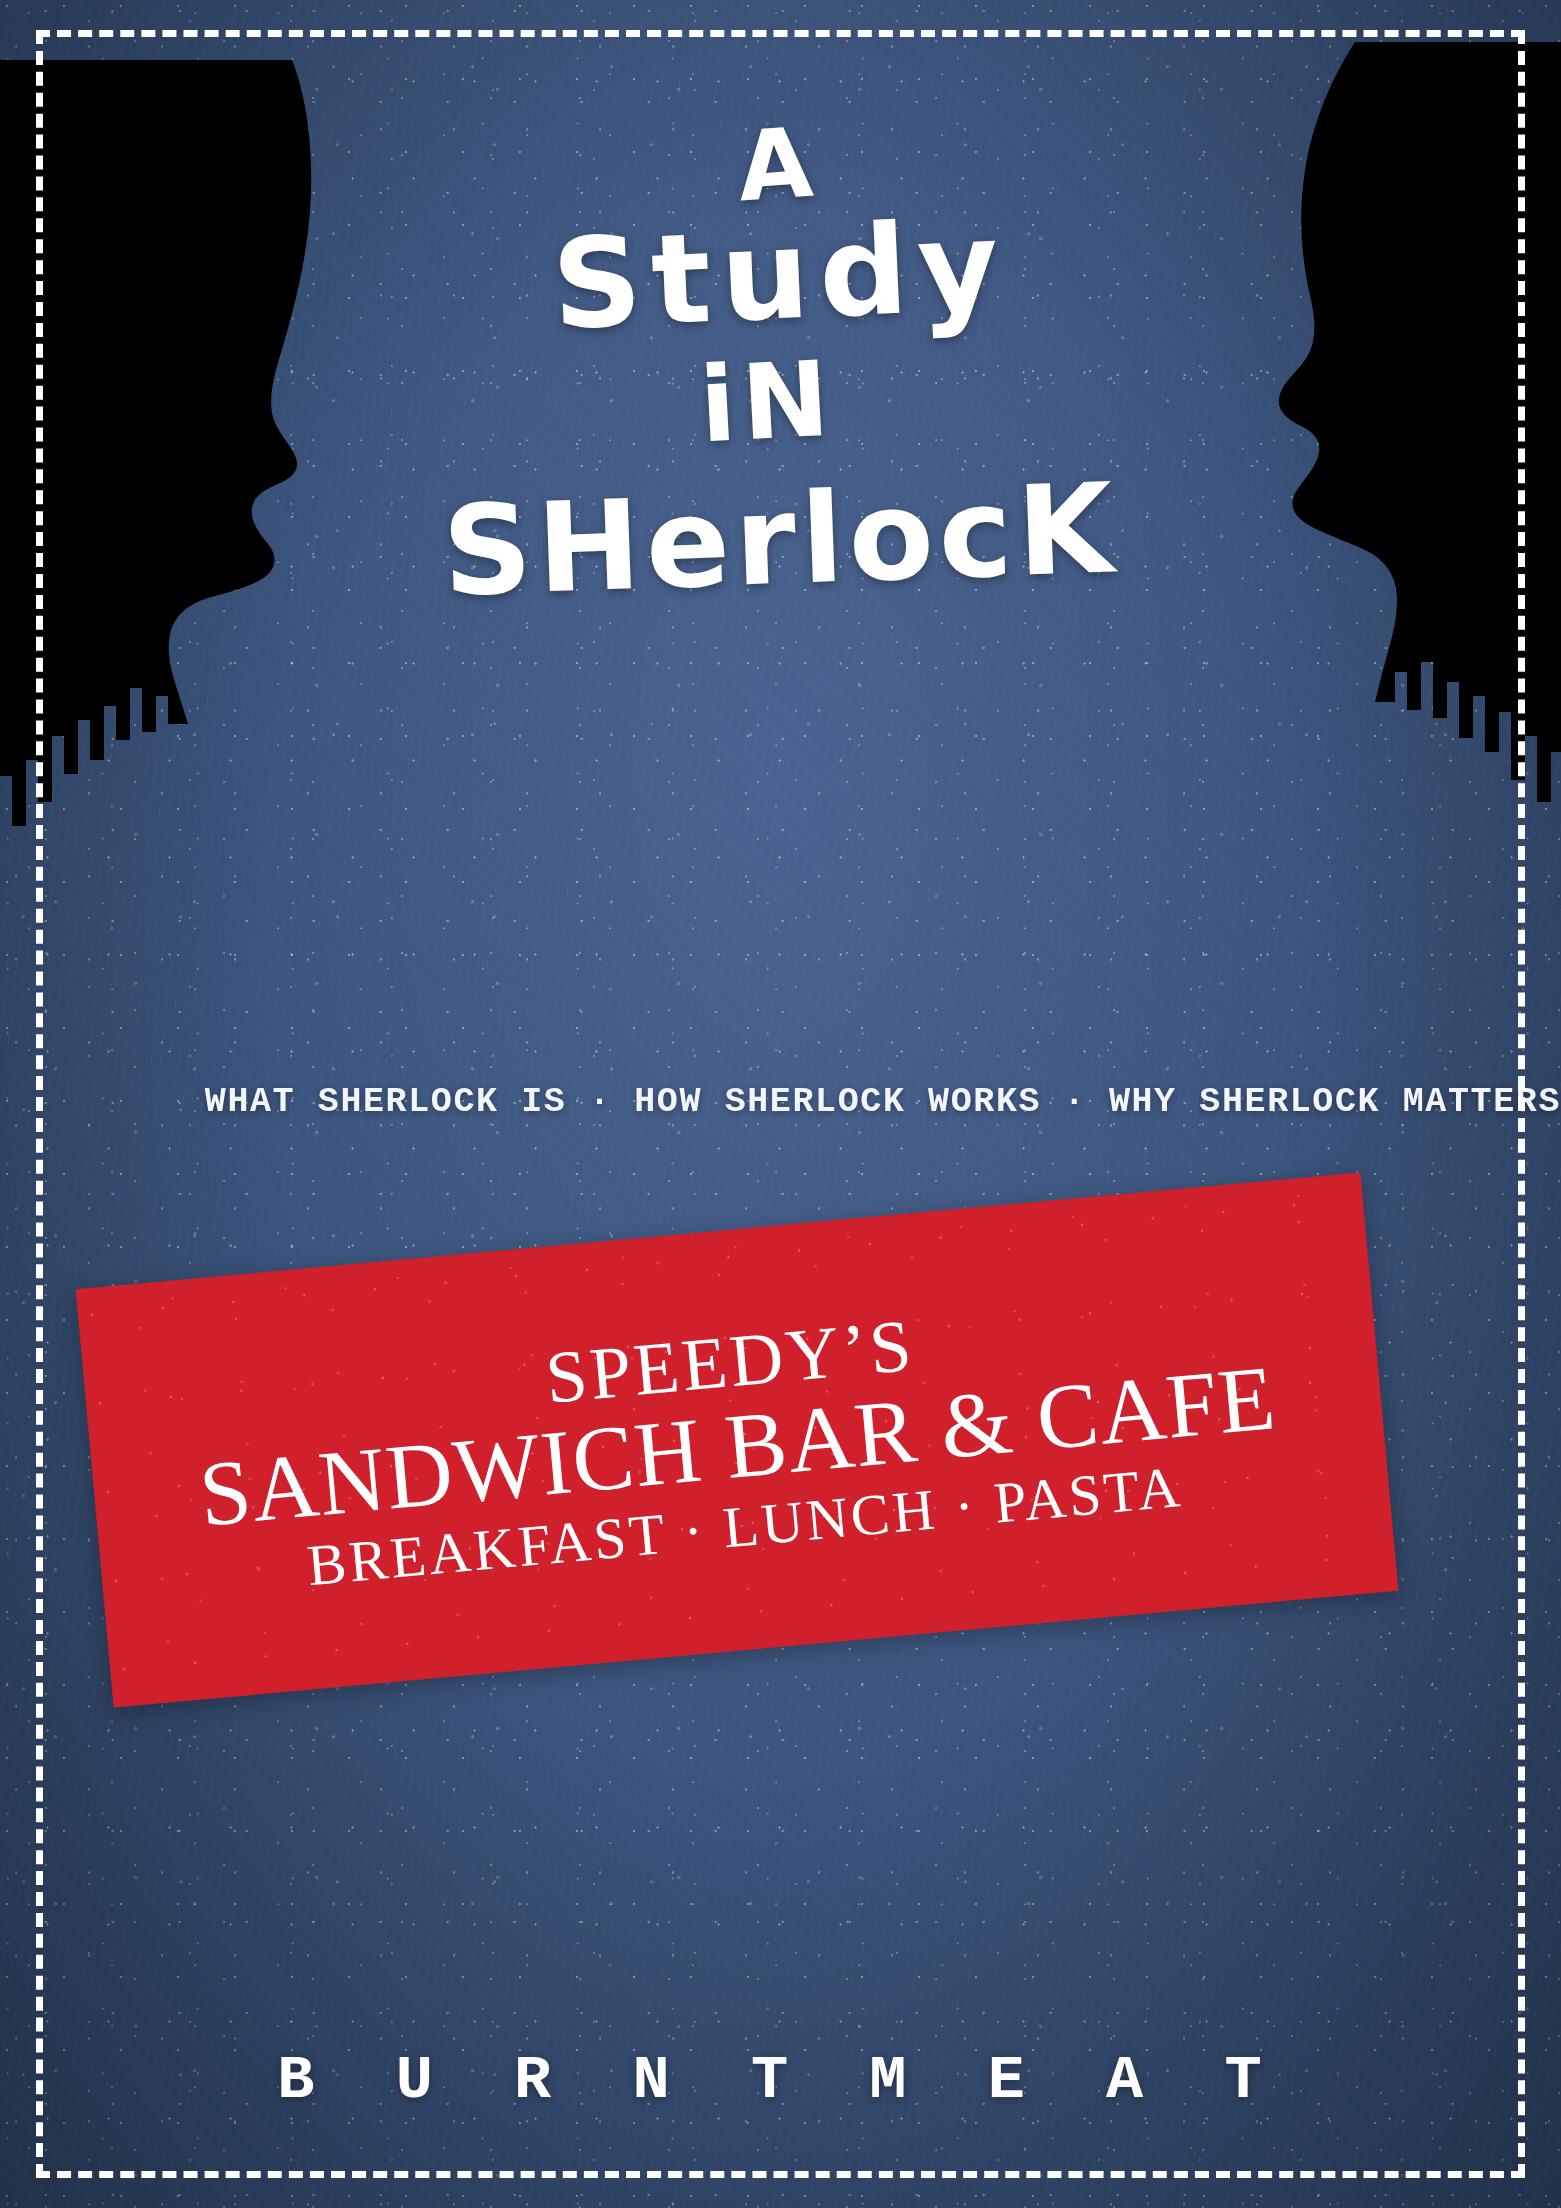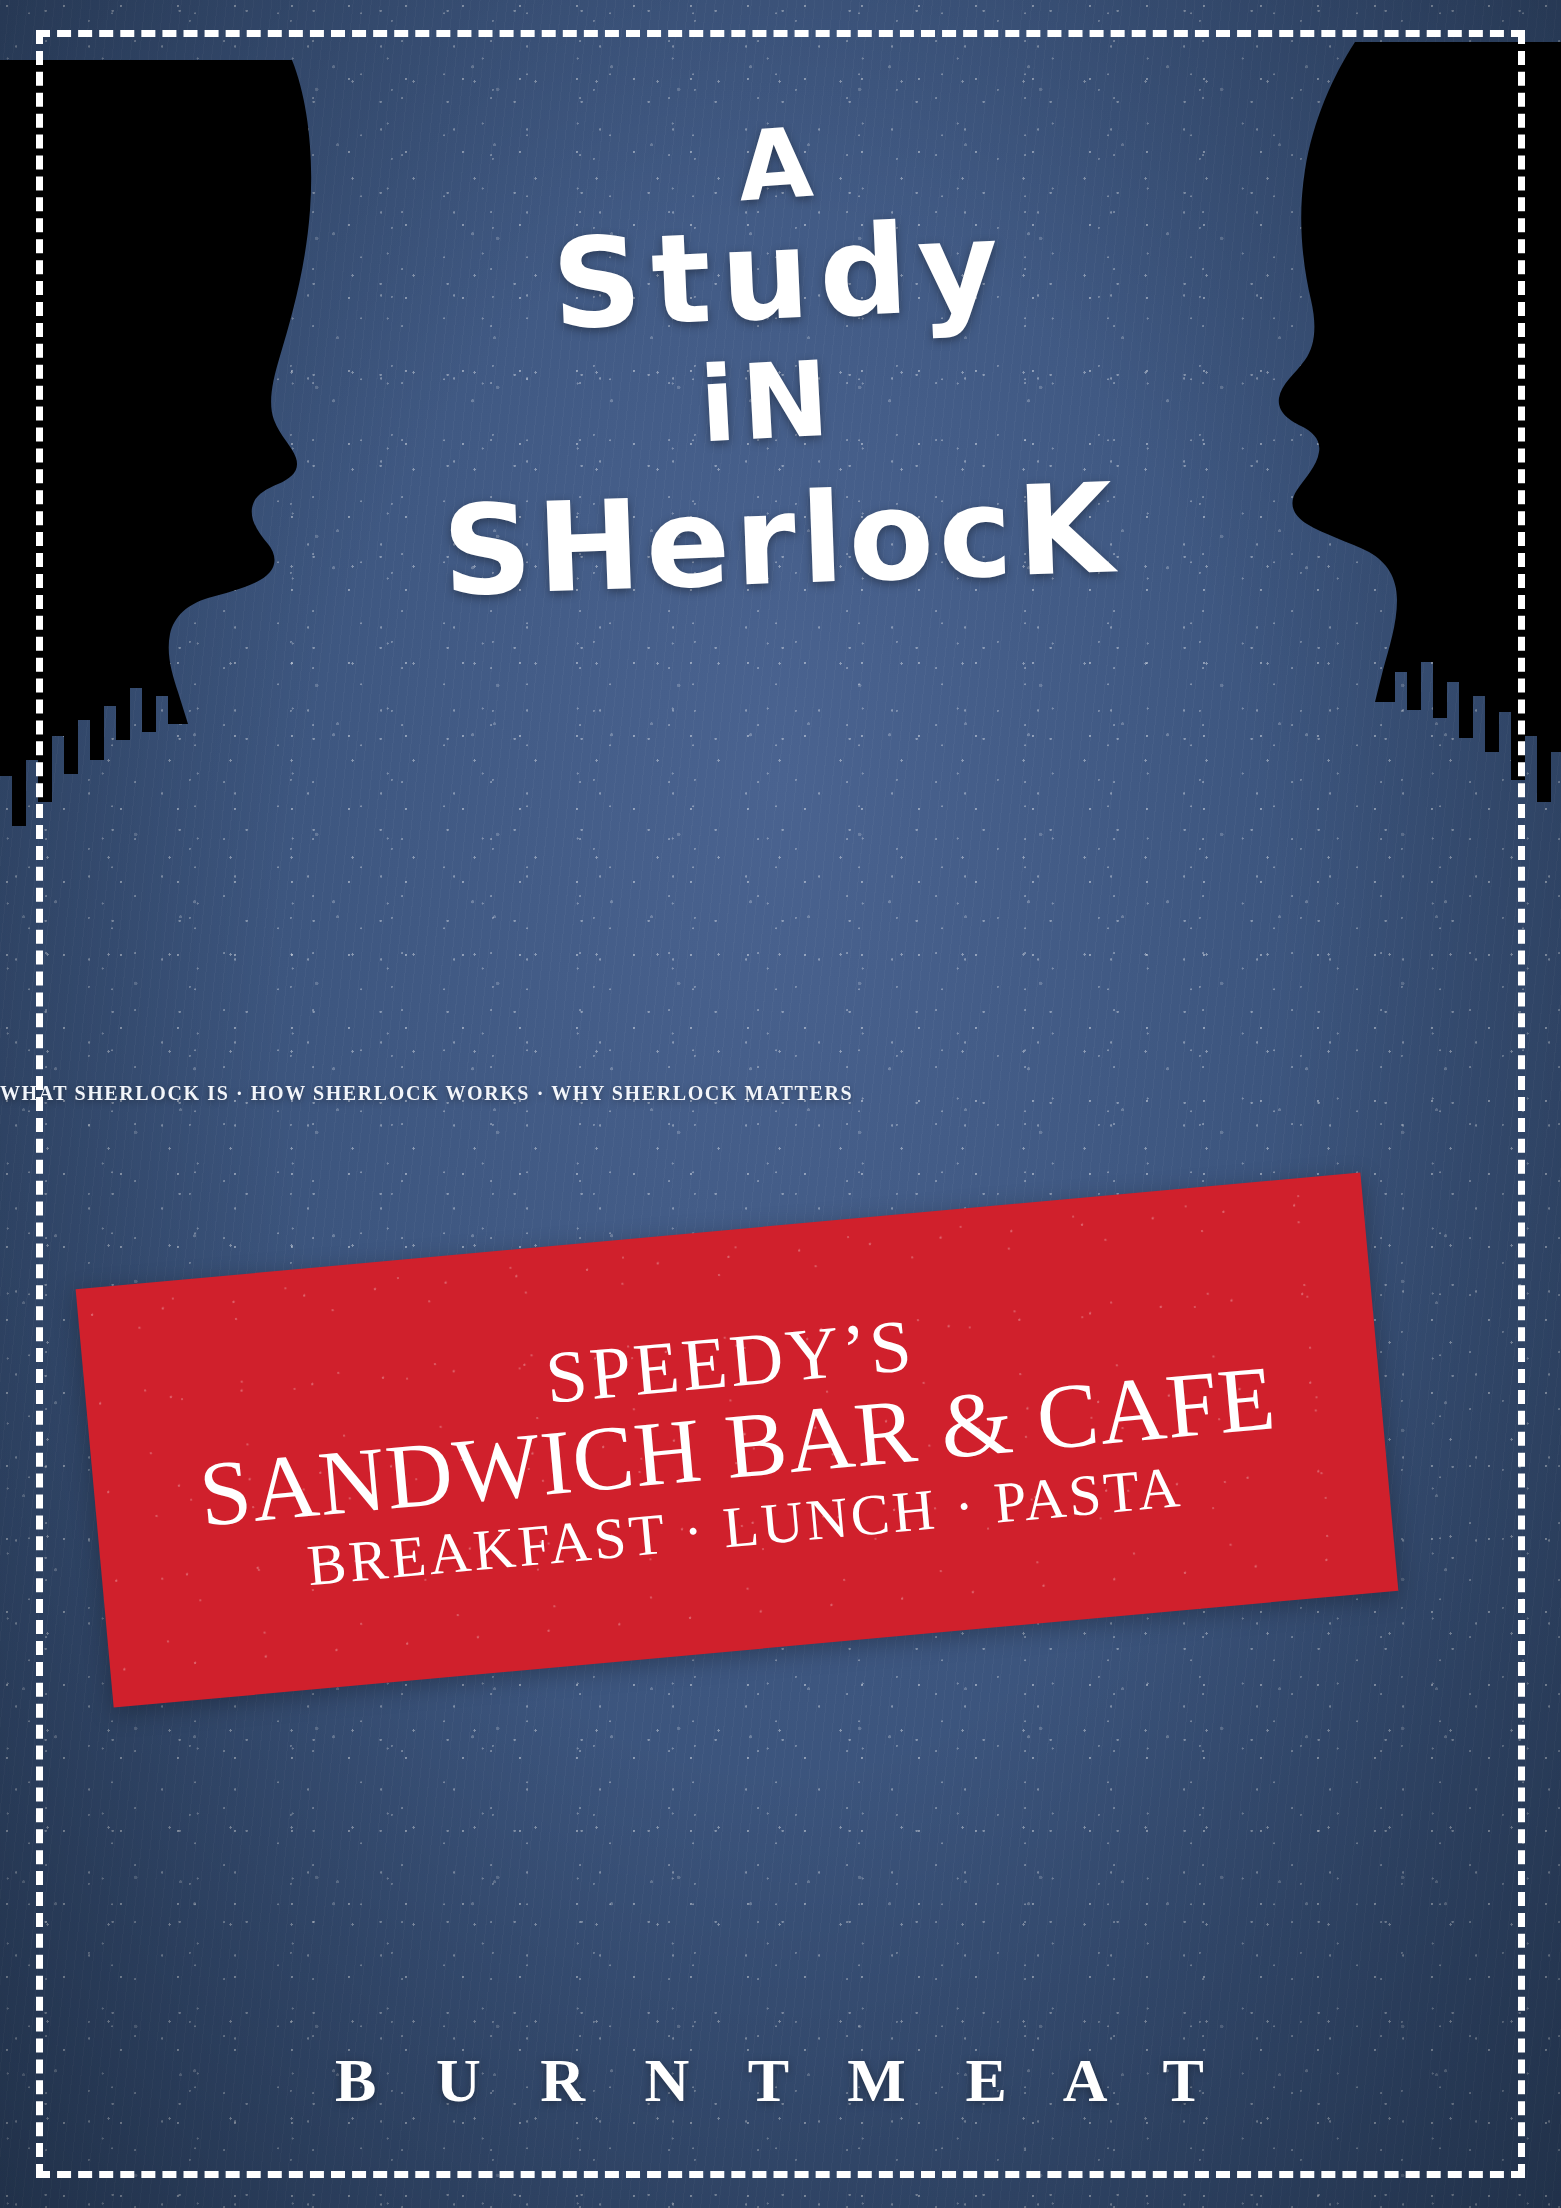--- a/index.html
+++ b/index.html
@@ -133,25 +133,25 @@
     margin-top: 30px;
   }
 
   
   .tagline {
     position: absolute;
     left: 0;
     right: 0;
     top: 1082px;
     z-index: 20;
-    text-align: left;
+    text-align: right;
     color: #f2f5fa;
-    font-family: Liberation Serif, serif;
+    font-family: Liberation Mono, monospace;
     font-weight: 600;
-    font-size: 20px;
+    font-size: 35px;
     letter-spacing: 1.6px;
     text-shadow: 0 2px 6px rgba(0,0,0,0.35);
   }
 
   
   .banner {
     position: absolute;
     left: 92px;
     top: 1230px;
     width: 1290px;
@@ -203,21 +203,21 @@
 
   
   .footer {
     position: absolute;
     left: 0;
     right: 0;
     bottom: 92px;
     z-index: 20;
     text-align: center;
     color: #ffffff;
-    font-family: Liberation Serif, serif;
+    font-family: Liberation Mono, monospace;
     font-weight: 700;
     font-size: 62px;
     letter-spacing: 22px;
     text-shadow: 0 2px 8px rgba(0,0,0,0.35);
   }
 </style>
 </head>
 <body>
 
 <div id="poster">

